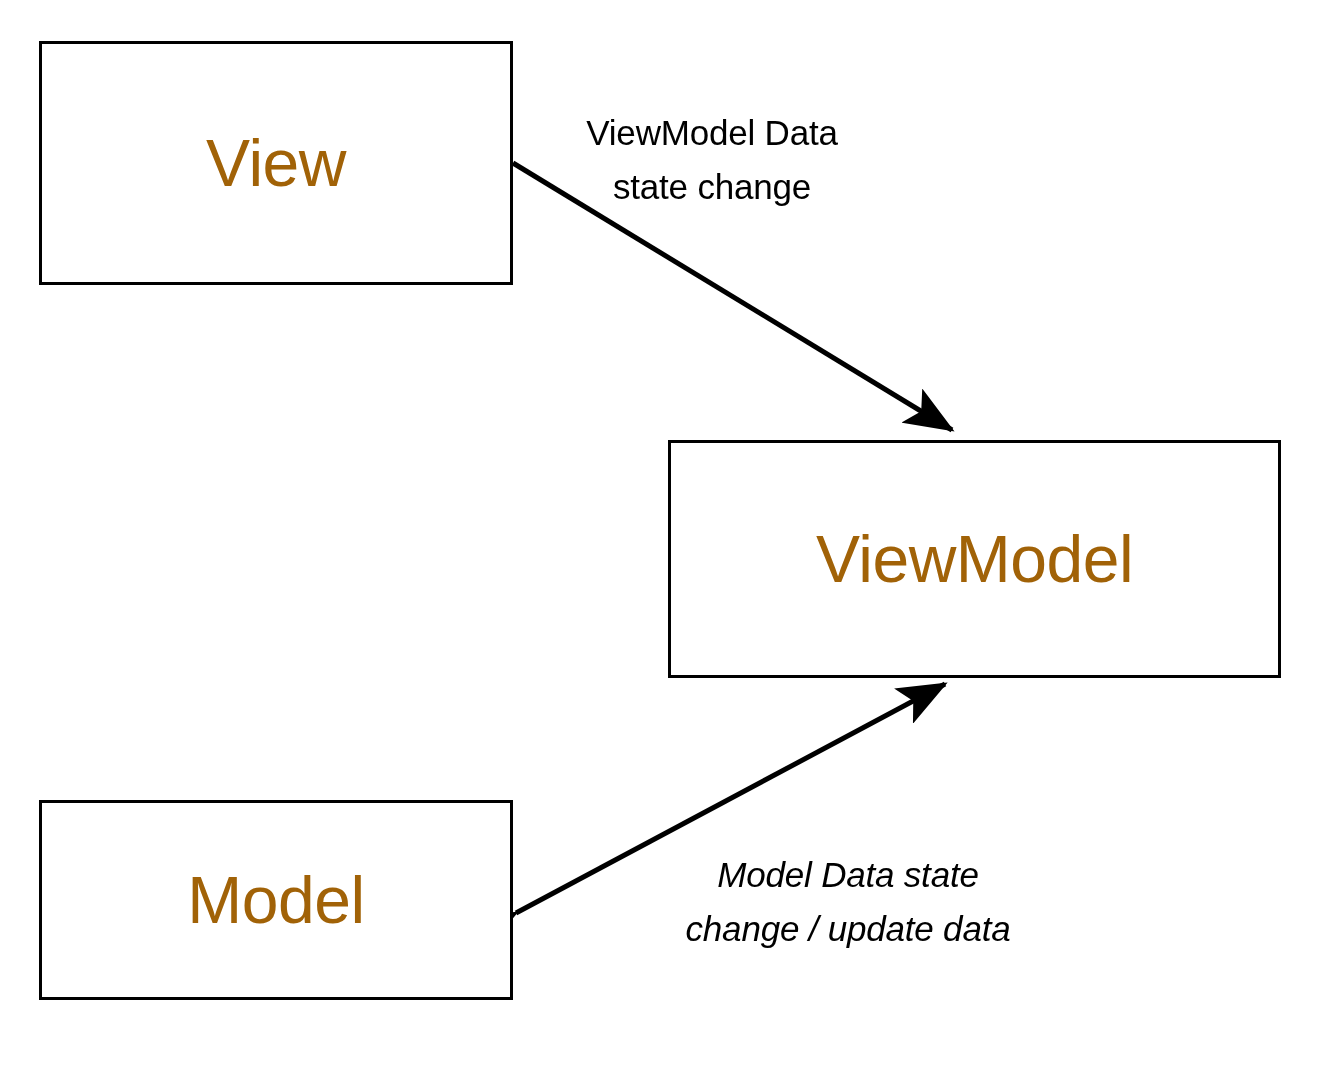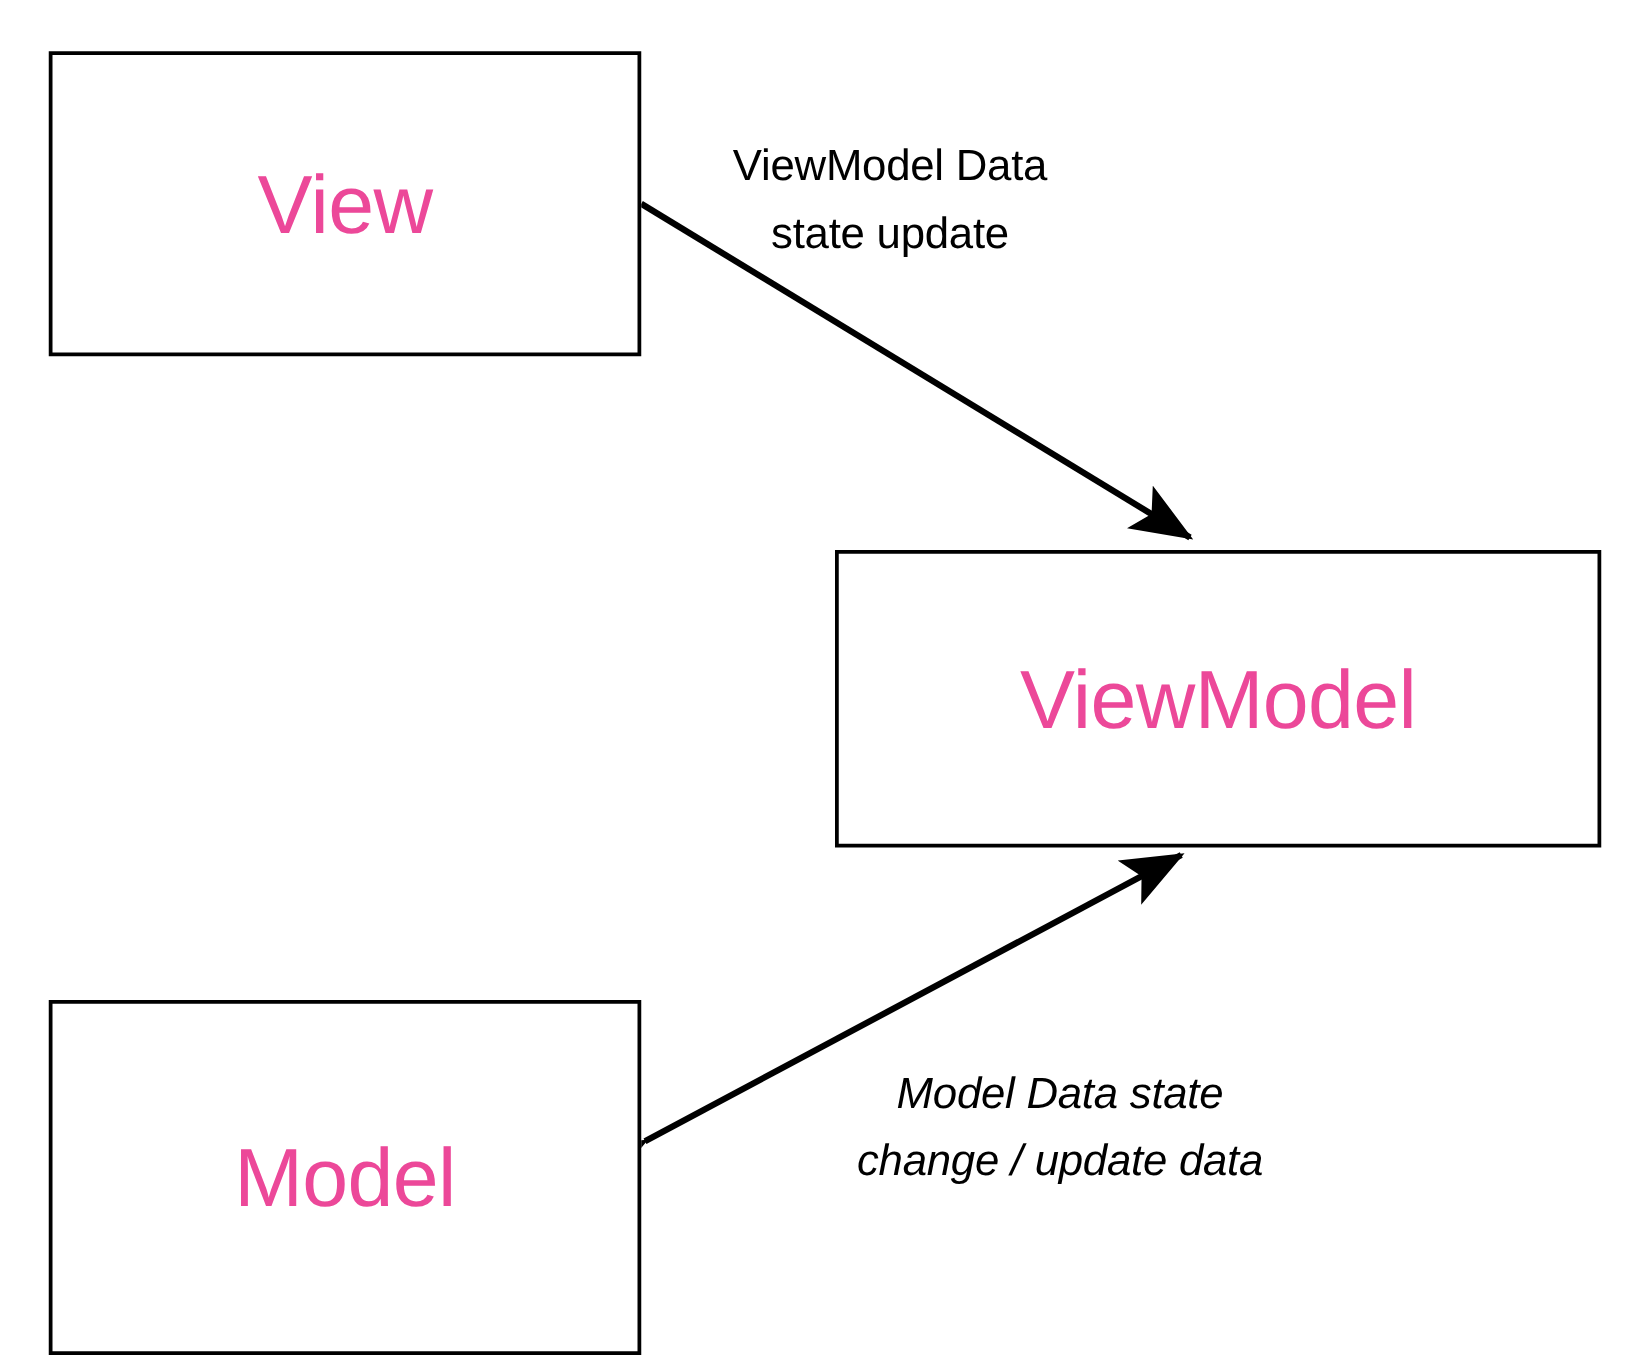--- a/index.html
+++ b/index.html
@@ -32,42 +32,42 @@
     box-sizing: border-box;
     background: #ffffff;
     border: 3px solid #000000;
     display: flex;
     align-items: center;
     justify-content: center;
   }
   .node-label {
     font-size: 66px;
     line-height: 1;
-    color: #ec4899;
+    color: #a16207;
     font-weight: 400;
     letter-spacing: -0.5px;
     white-space: nowrap;
   }
   #node-view {
     left: 39px;
     top: 41px;
     width: 474px;
     height: 244px;
   }
   #node-viewmodel {
     left: 668px;
     top: 440px;
     width: 613px;
     height: 238px;
   }
   #node-model {
     left: 39px;
     top: 800px;
     width: 474px;
-    height: 284px;
+    height: 200px;
   }
   .edge-label {
     position: absolute;
     color: #000000;
     font-size: 35px;
     line-height: 54px;
     text-align: center;
     white-space: pre-line;
     letter-spacing: -0.2px;
     transform: translate(-50%, -50%);
@@ -112,19 +112,19 @@
 
   <div class="node" id="node-viewmodel">
     <span class="node-label">ViewModel</span>
   </div>
 
   <div class="node" id="node-model">
     <span class="node-label">Model</span>
   </div>
 
   <div class="edge-label" id="label-viewmodel-data">ViewModel Data
-state update</div>
+state change</div>
 
 
   <div class="edge-label" id="label-model-data">Model Data state
 change / update data</div>
 
 </div>
 
 </body></html>

